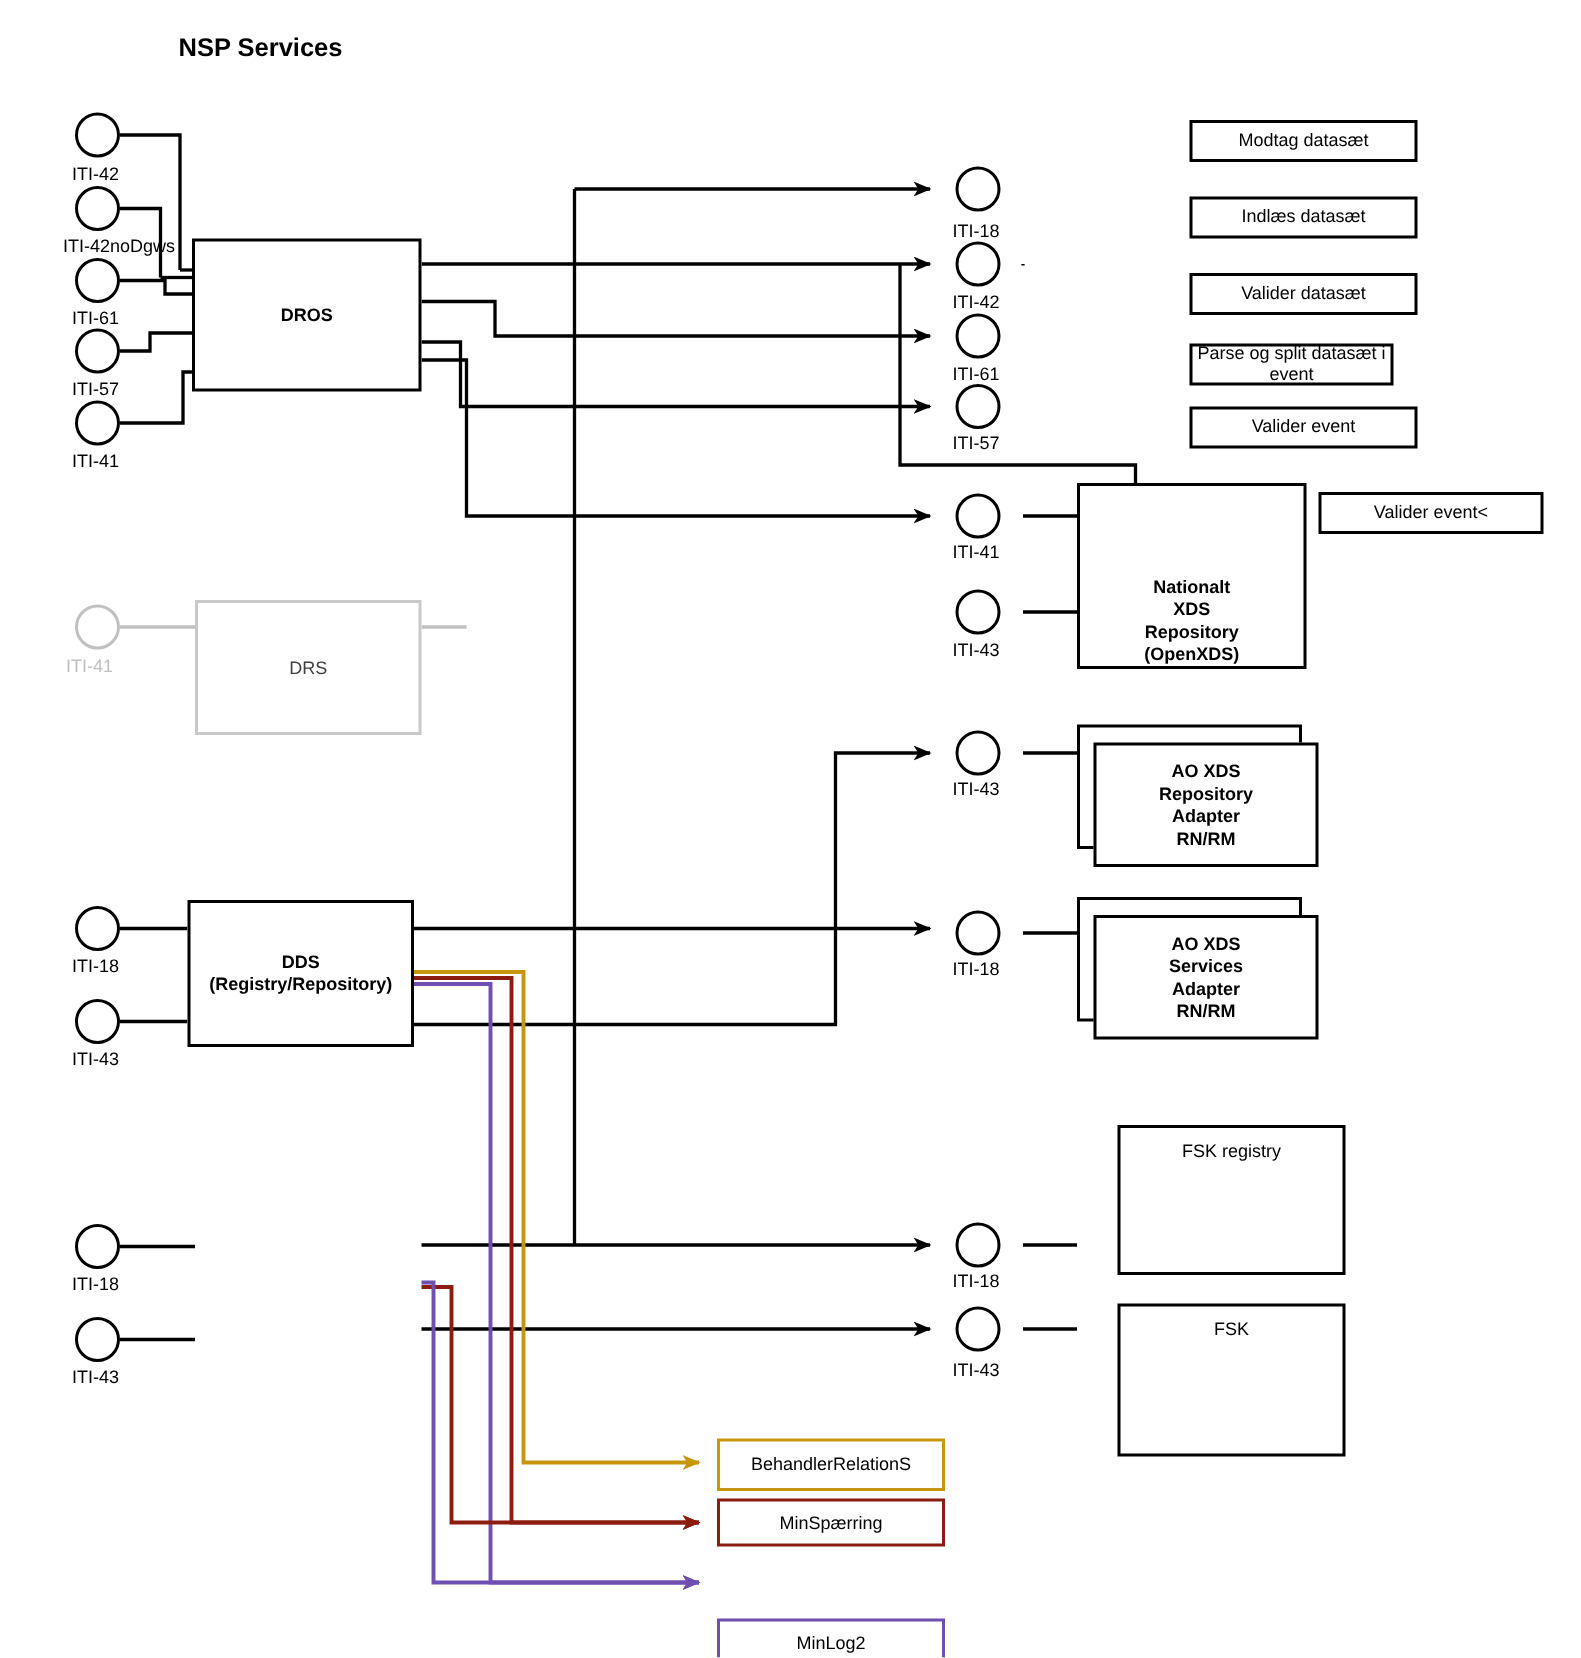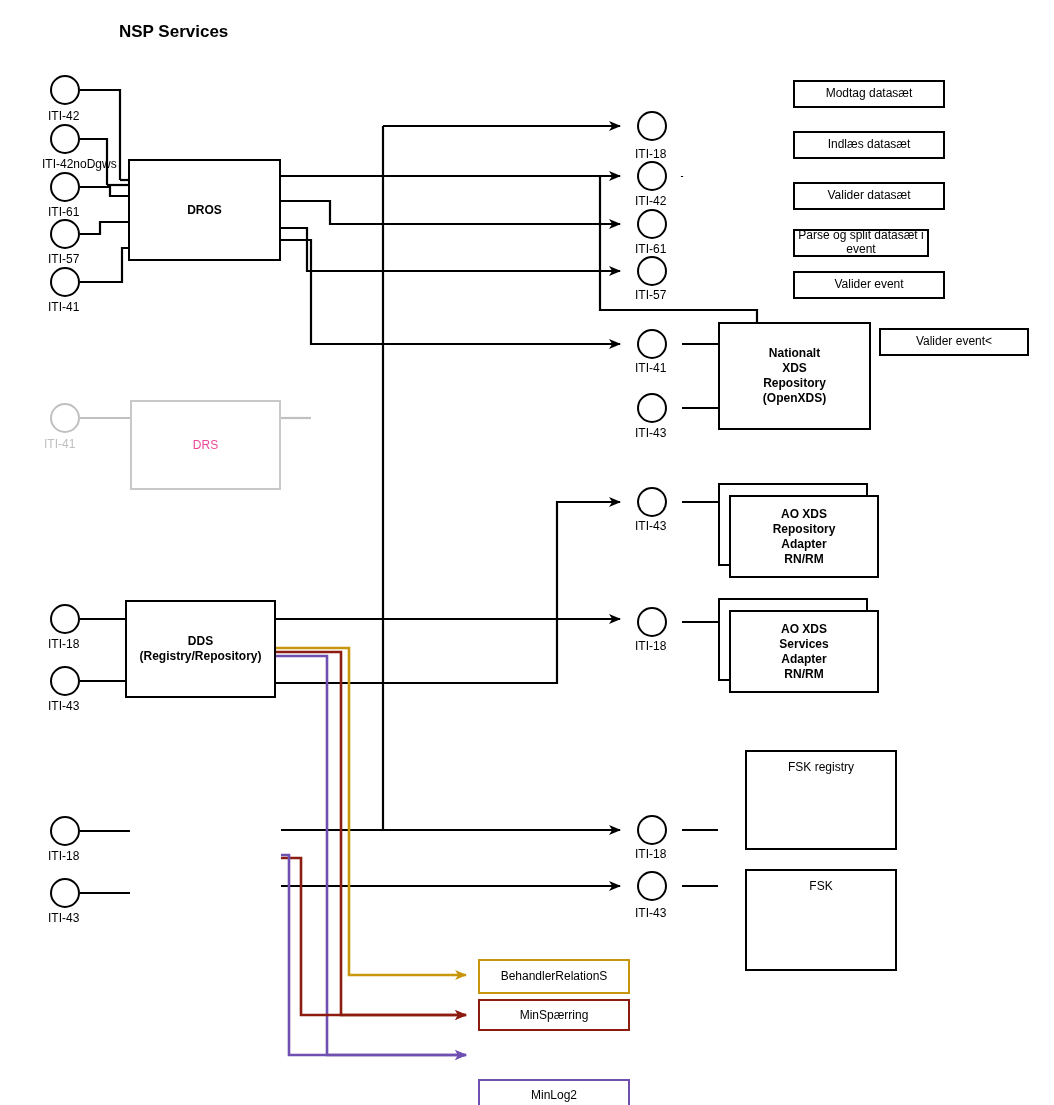--- a/index.html
+++ b/index.html
@@ -64,21 +64,21 @@
     text-align: center;
     font-size: 12px;
     color: #000000;
     line-height: 1.25;
   }
   .box.bold {
     font-weight: bold;
   }
   .box.muted {
     border-color: #c8c8c8;
-    color: #ec4899;
+    color: #404040;
   }
   .box.toplabel {
     align-items: flex-start;
     padding-top: 8px;
     margin-left: 27px;
   }
   .stack-back {
     position: absolute;
     border: 2px solid #000000;
     background: #ffffff;
@@ -251,21 +251,21 @@
   <div class="box muted" style="left:130px; top:400px; width:151px; height:90px;">
     <span>DRS</span>
   </div>
 
   <div class="box bold" style="left:125px; top:600px; width:151px; height:98px; flex-direction:column;">
     <span>DDS</span>
     <span>(Registry/Repository)</span>
   </div>
 
 
-  <div class="box bold" style="left:718px; top:322px; width:153px; height:108px; flex-direction:column;">
+  <div class="box bold" style="left:718px; top:322px; width:153px; height:124px; flex-direction:column;justify-content:flex-end;">
     <span>Nationalt</span>
     <span>XDS</span>
     <span>Repository</span>
     <span>(OpenXDS)</span>
   </div>
 
   <div class="stack-back" style="left:718px; top:483px; width:150px; height:83px;"></div>
   <div class="box bold" style="left:729px; top:495px; width:150px; height:83px; flex-direction:column;">
     <span>AO XDS</span>
     <span>Repository</span>

